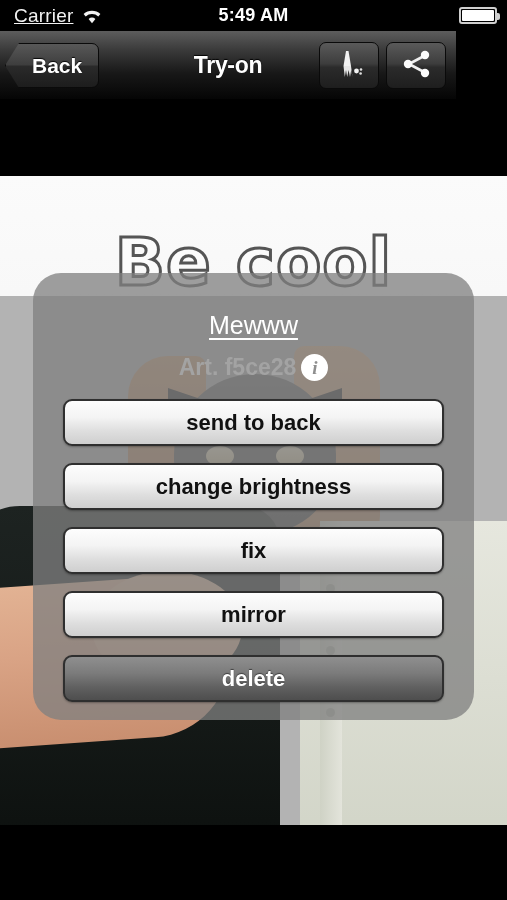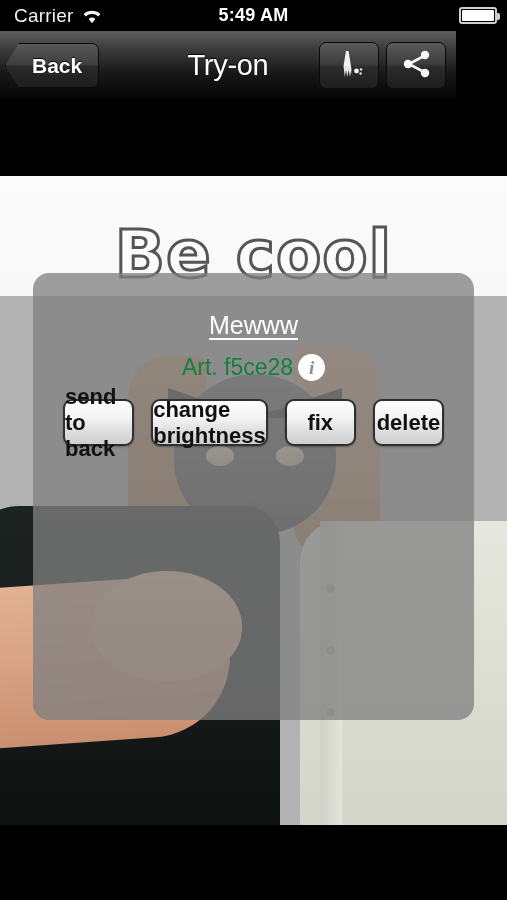--- a/index.html
+++ b/index.html
@@ -36,20 +36,21 @@
     display: flex;
     align-items: center;
     gap: 8px;
   }
   #carrier-label {
     color: #f2f2f2;
     font-size: 19px;
     font-weight: 400;
     letter-spacing: 0.2px;
     line-height: 1;
+    text-decoration: underline;
   }
   .wifi-icon { display: block; }
   #status-time {
     position: absolute;
     left: 0; right: 0; top: 0;
     height: 31px;
     display: flex;
     align-items: center;
     justify-content: center;
     color: #fff;
@@ -100,22 +101,22 @@
     z-index: 40;
   }
   #nav-title {
     position: absolute;
     left: 0; right: 0; top: 0;
     height: 69px;
     display: flex;
     align-items: center;
     justify-content: center;
     color: #fff;
-    font-size: 29px;
-    font-weight: 400;
+    font-size: 23px;
+    font-weight: 700;
     letter-spacing: -0.3px;
     text-shadow: 0 -1px 1px rgba(0,0,0,0.95);
   }
   #back-button {
     position: absolute;
     left: 5px; top: 12px;
     height: 45px;
     padding: 0 16px 0 26px;
     display: flex;
     align-items: center;
@@ -275,41 +276,41 @@
   #photo-letterbox-bottom {
     position: absolute;
     top: 725px; left: 0;
     width: 507px; height: 75px;
     background: #000;
   }
   
   #be-cool-text {
     position: absolute;
     left: 0; right: 0;
-    top: 216px;
+    top: 224px;
     text-align: center;
     font-size: 66px;
     font-weight: 700;
     letter-spacing: 1px;
     color: rgba(255,255,255,0.42);
     -webkit-text-stroke: 3px #555;
     text-stroke: 3px #555;
     z-index: 14;
     font-family: "DejaVu Sans", sans-serif;
     white-space: nowrap;
   }
 
   
   #action-dialog {
     position: absolute;
     left: 33px; top: 273px;
     width: 441px;
     height: 447px;
     background: rgba(128,128,128,0.76);
-    border-radius: 16px;
+    border-radius: 28px;
     z-index: 30;
     padding: 12px 30px 0 30px;
   }
   #dialog-link {
     display: block;
     text-align: center;
     color: #ffffff;
     font-size: 25px;
     font-weight: 400;
     text-decoration: underline;
@@ -318,43 +319,43 @@
     cursor: pointer;
   }
   #dialog-art-row {
     display: flex;
     align-items: center;
     justify-content: center;
     gap: 5px;
     margin-top: 14px;
   }
   #dialog-art-label {
-    color: #15803d;
+    color: #a3a3a3;
     font-size: 23px;
-    font-weight: 400;
+    font-weight: 700;
   }
   #info-icon {
     width: 27px; height: 27px;
     border-radius: 50%;
     background: #ffffff;
     display: flex;
     align-items: center;
     justify-content: center;
     color: #8e8e8e;
     font-size: 19px;
     font-style: italic;
     font-weight: 700;
     font-family: "Liberation Serif", serif;
     cursor: pointer;
     flex: none;
   }
   #dialog-actions {
     margin-top: 18px;
     display: flex;
-    flex-direction: row;
+    flex-direction: column;
     gap: 17px;
   }
   .action-button {
     height: 47px;
     width: 100%;
     border-radius: 9px;
     border: 2px solid #2f2f2f;
     background: linear-gradient(to bottom, #fdfdfd 0%, #f4f4f4 38%, #dedede 70%, #cfcfcf 100%);
     color: #111111;
     font-size: 22px;
@@ -472,19 +473,20 @@
 
     <div id="dialog-art-row">
       <span id="dialog-art-label">Art. f5ce28</span>
       <span id="info-icon">i</span>
     </div>
 
     <div id="dialog-actions">
       <div class="action-button">send to back</div>
       <div class="action-button">change brightness</div>
       <div class="action-button">fix</div>
-      <div class="action-button">delete</div>
+      <div class="action-button">mirror</div>
+      <div class="action-button danger">delete</div>
     </div>
   </div>
 
   <div id="bottom-black"></div>
 
 </div>
 
 </body></html>

